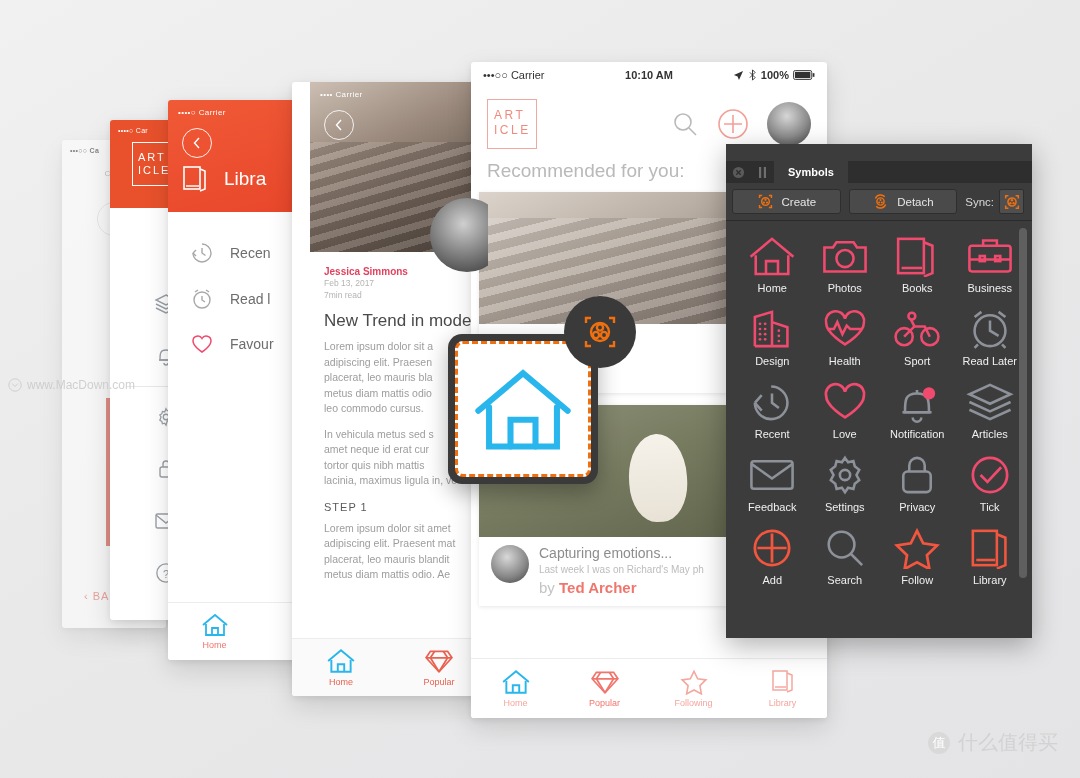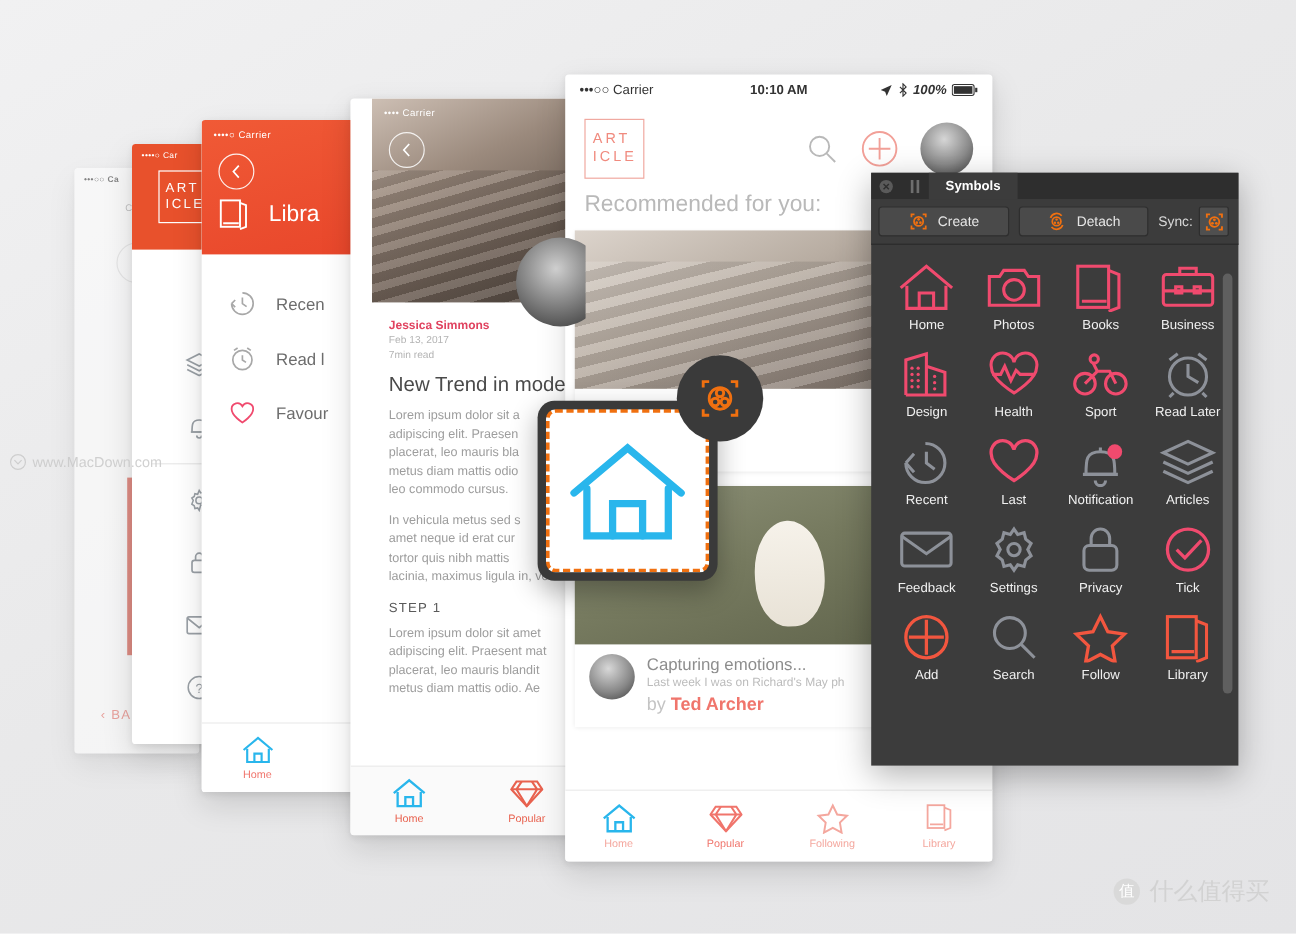--- a/index.html
+++ b/index.html
@@ -66,21 +66,21 @@
   .a-meta { color:#b4b4b4; font-size:8.5px; line-height:12px; }
   .a-title { font-size:17px; color:#4a4a4a; font-weight:300; margin:10px 0 8px; white-space:nowrap;}
   .a-para { font-size:10.5px; color:#9d9d9d; line-height:15.5px; font-weight:300; margin-bottom:10px; white-space:nowrap;}
   .a-step { font-size:11px; color:#5a5a5a; letter-spacing:1px; margin:12px 0 8px;}
   #phone4 .p4-tabbar { position:absolute; bottom:0; left:0; right:0; height:58px; border-top:1px solid #ececec; display:flex; background:#fafafa;}
 
   
   #phone5 { left:471px; top:62px; width:356px; height:656px; }
   #phone5 .p5-status { height:26px; display:flex; align-items:center; padding:0 12px; font-size:11px; color:#333; position:relative;}
   #phone5 .p5-status .mid { position:absolute; left:0; right:0; text-align:center; font-weight:bold; }
-  #phone5 .p5-status .rgt { margin-left:auto; display:flex; align-items:center; gap:4px; font-weight:bold;font-style:italic;}
+  #phone5 .p5-status .rgt { margin-left:auto; display:flex; align-items:center; gap:4px; font-weight:bold;}
   #phone5 .p5-head { height:72px; display:flex; align-items:center; padding:0 16px; gap:14px;}
   #phone5 .logo-box5 { width:50px;height:50px;border:1.5px solid #f0a9a0; color:#f08a7e; font-size:12px; line-height:15px; letter-spacing:2.5px; padding:8px 0 0 6px; font-weight:300;}
   #phone5 .rec { font-size:19px; color:#b9b9b9; font-weight:300; padding:0 16px 10px;}
   .feed-card { background:#fff; box-shadow:0 1px 4px rgba(0,0,0,.10); margin:0 8px 12px; }
   .card-img { height:132px; position:relative; overflow:hidden;}
   .card-img.a { background:linear-gradient(155deg,#dcd4cc 0%,#b8ada2 40%,#8d8178 75%,#6f655c 100%);}
   .card-img.a:after{content:"";position:absolute;left:-10%;top:20%;width:130%;height:90%;
       background:repeating-linear-gradient(-14deg,rgba(255,255,255,.16) 0 8px,rgba(0,0,0,.10) 8px 17px);}
   .card-img.b { background:linear-gradient(160deg,#8e9279 0%,#767a5f 45%,#5d6149 100%);}
   .card-img.b:before{content:"";position:absolute;left:44%;top:22%;width:58px;height:88px;border-radius:50% 50% 45% 45%;
@@ -100,21 +100,21 @@
   #drag { position:absolute; left:448px; top:334px; width:150px; height:150px;
      background:#3a3a3a; border-radius:14px; padding:7px; box-shadow:0 8px 22px rgba(0,0,0,.30); z-index:40;}
   #drag .inner { width:100%;height:100%;background:#fff;border-radius:8px;
      border:3px dashed #f07010; display:flex;align-items:center;justify-content:center;}
   #drag .badge { position:absolute; right:-38px; top:-38px; width:72px;height:72px;border-radius:50%;
      background:#3a3a3a; display:flex;align-items:center;justify-content:center; }
 
   
   #symbols { position:absolute; left:726px; top:144px; width:306px; height:494px;
      background:#3c3c3c; z-index:60; box-shadow:0 8px 26px rgba(0,0,0,.30);}
-  #sym-tabbar { height:22px; background:#2e2e2e; display:flex; align-items:stretch; }
+  #sym-tabbar { height:22px; background:#2e2e2e; display:flex; align-items:stretch;margin-top:17px; }
   .sym-ctl { width:24px; display:flex;align-items:center;justify-content:center;}
   #sym-tab { background:#3c3c3c; color:#fff; font-size:11px; font-weight:bold; padding:0 14px; display:flex;align-items:center;}
   #sym-toolbar { height:38px; background:#3c3c3c; display:flex; align-items:center; gap:8px; padding:0 6px; border-bottom:1px solid #2b2b2b;}
   .sym-btn { flex:1; height:25px; background:#4a4a4a; border:1px solid #2e2e2e; border-radius:3px;
       display:flex; align-items:center; justify-content:center; gap:8px; color:#e6e6e6; font-size:11.5px;}
   #sync-wrap { display:flex; align-items:center; gap:5px; color:#d8d8d8; font-size:11.5px; padding-right:2px;}
   #sync-sw { width:25px;height:25px;background:#4f4f4f;border:1px solid #2e2e2e;border-radius:2px;display:flex;align-items:center;justify-content:center;}
   #sym-grid { padding:14px 6px 0 10px; display:grid; grid-template-columns:repeat(4,1fr); row-gap:14px; }
   .sym-cell { display:flex; flex-direction:column; align-items:center; gap:5px; position:relative;}
   .sym-cell .lbl { color:#f0f0f0; font-size:11px; white-space:nowrap;}
@@ -624,21 +624,21 @@
             <path d="M14 7v5.5l4 3"></path>
           </g>
         </svg>
       <span class="lbl">Recent</span>
       </div>
 
     <div class="sym-cell">
       <svg width="48" height="42" viewBox="0 0 28 24">
         <path d="M14 21S3 14.5 3 8.5A5 5 0 0114 6a5 5 0 0111 2.5c0 6-11 12.5-11 12.5z" fill="none" stroke="#f04a6e" stroke-width="1.6"></path>
         </svg>
-      <span class="lbl">Last</span>
+      <span class="lbl">Love</span>
       </div>
 
     <div class="sym-cell">
       <svg width="48" height="42" viewBox="0 0 28 24">
         <g fill="none" stroke="#8d9199" stroke-width="1.5">
         <path d="M7 18c0-7 0-11 7-11s7 4 7 11H7z"></path>
             <path d="M5.5 18h17"></path>
             <path d="M11.5 21a2.5 2.5 0 005 0"></path>
             <path d="M14 7V5"></path>
           </g>

